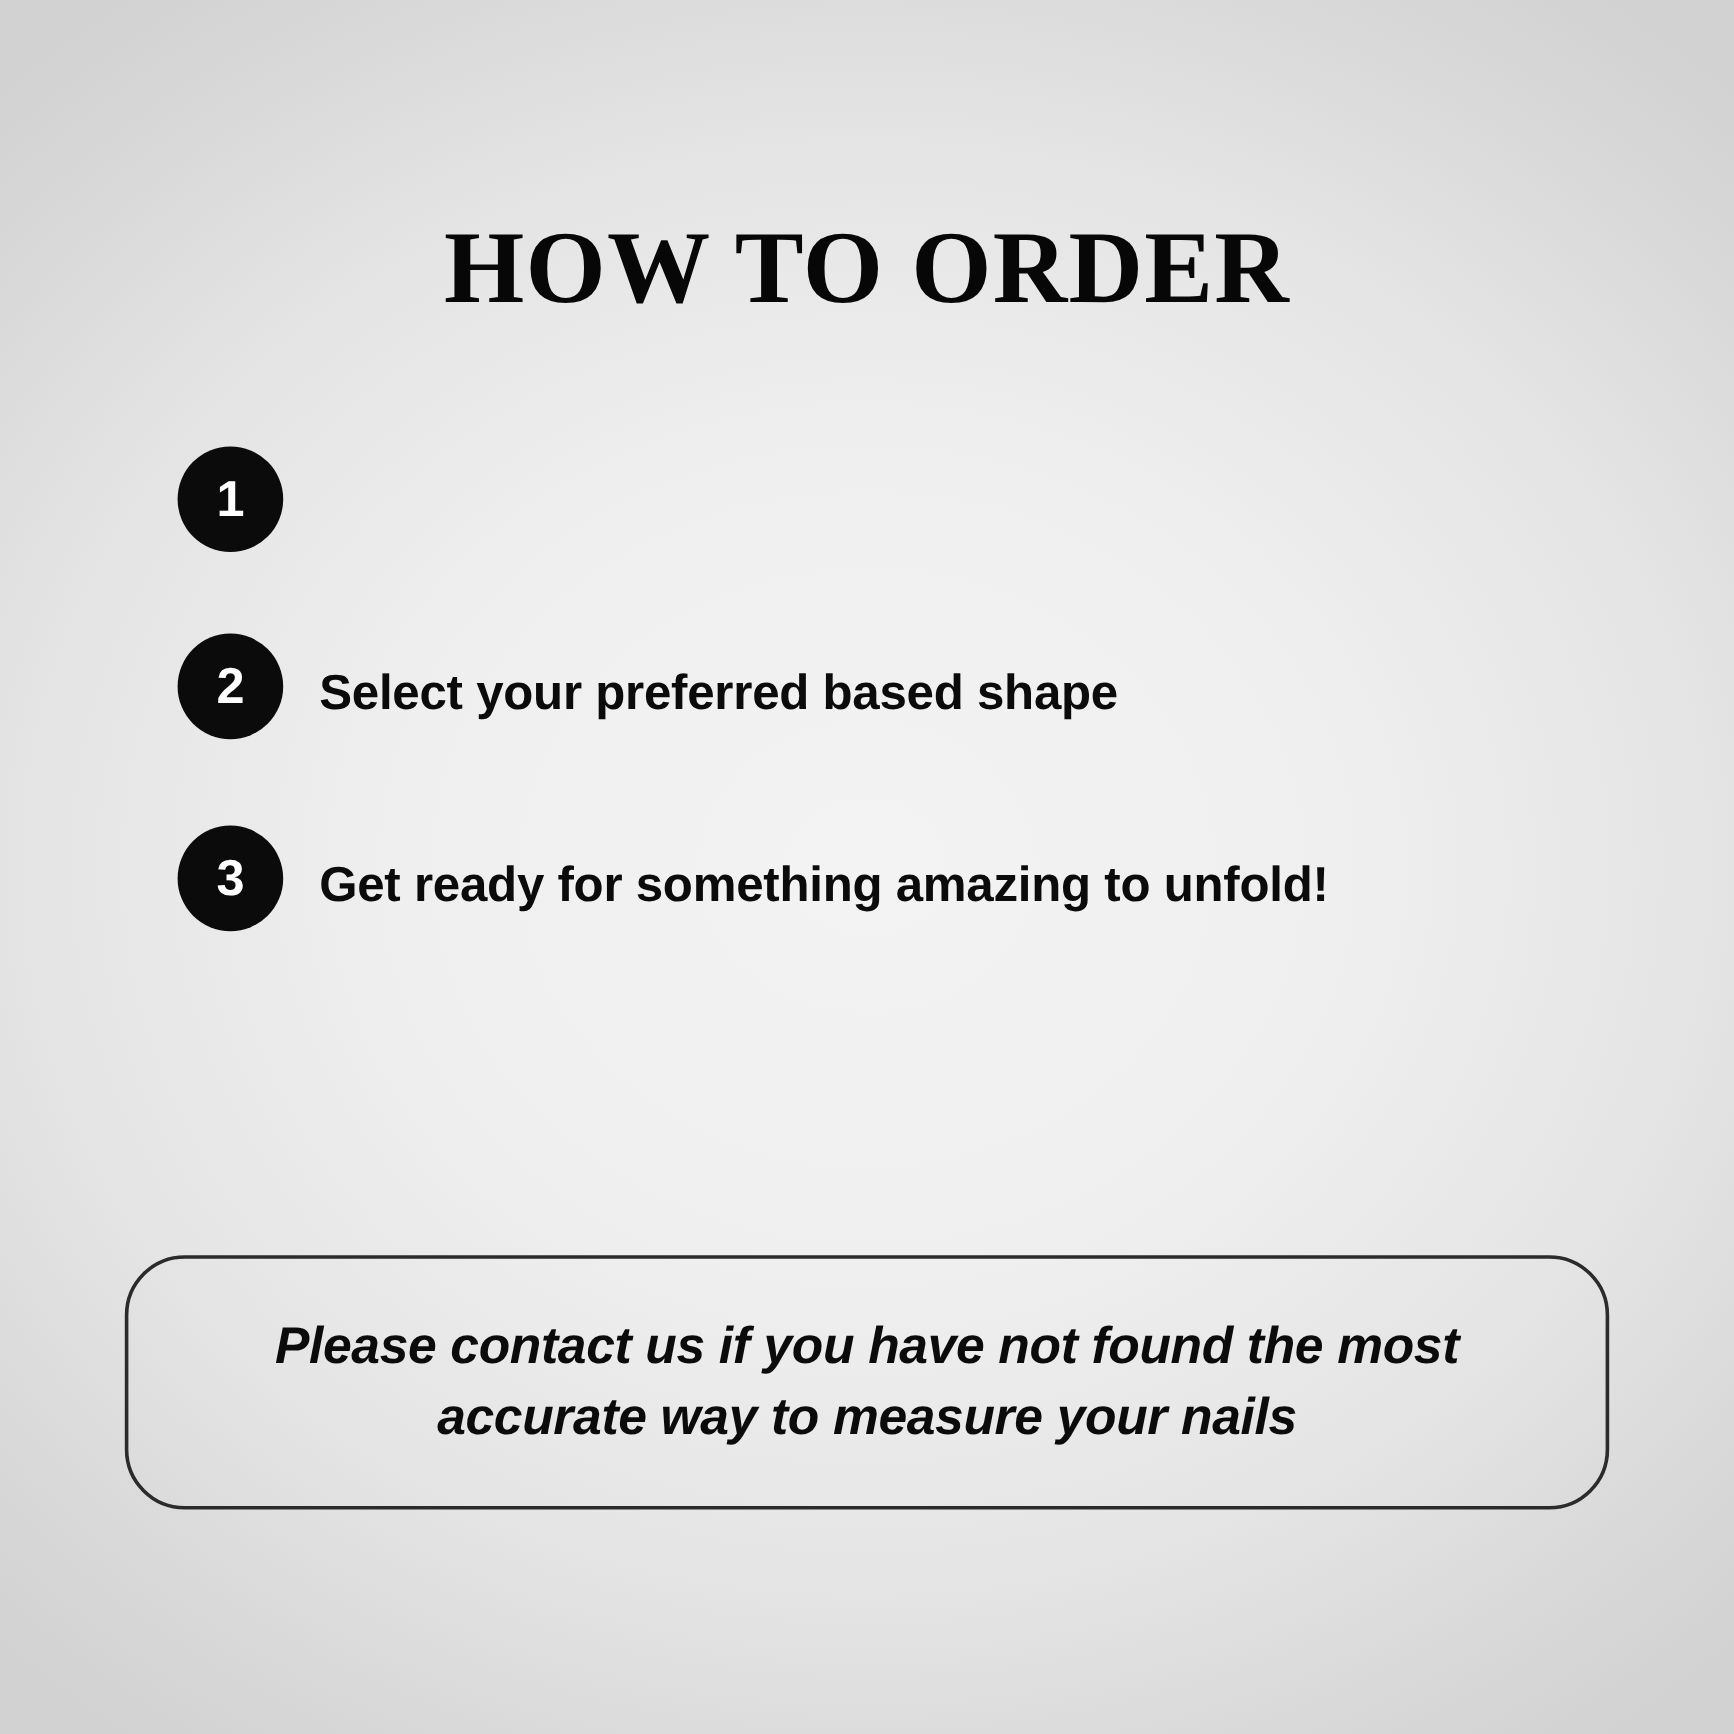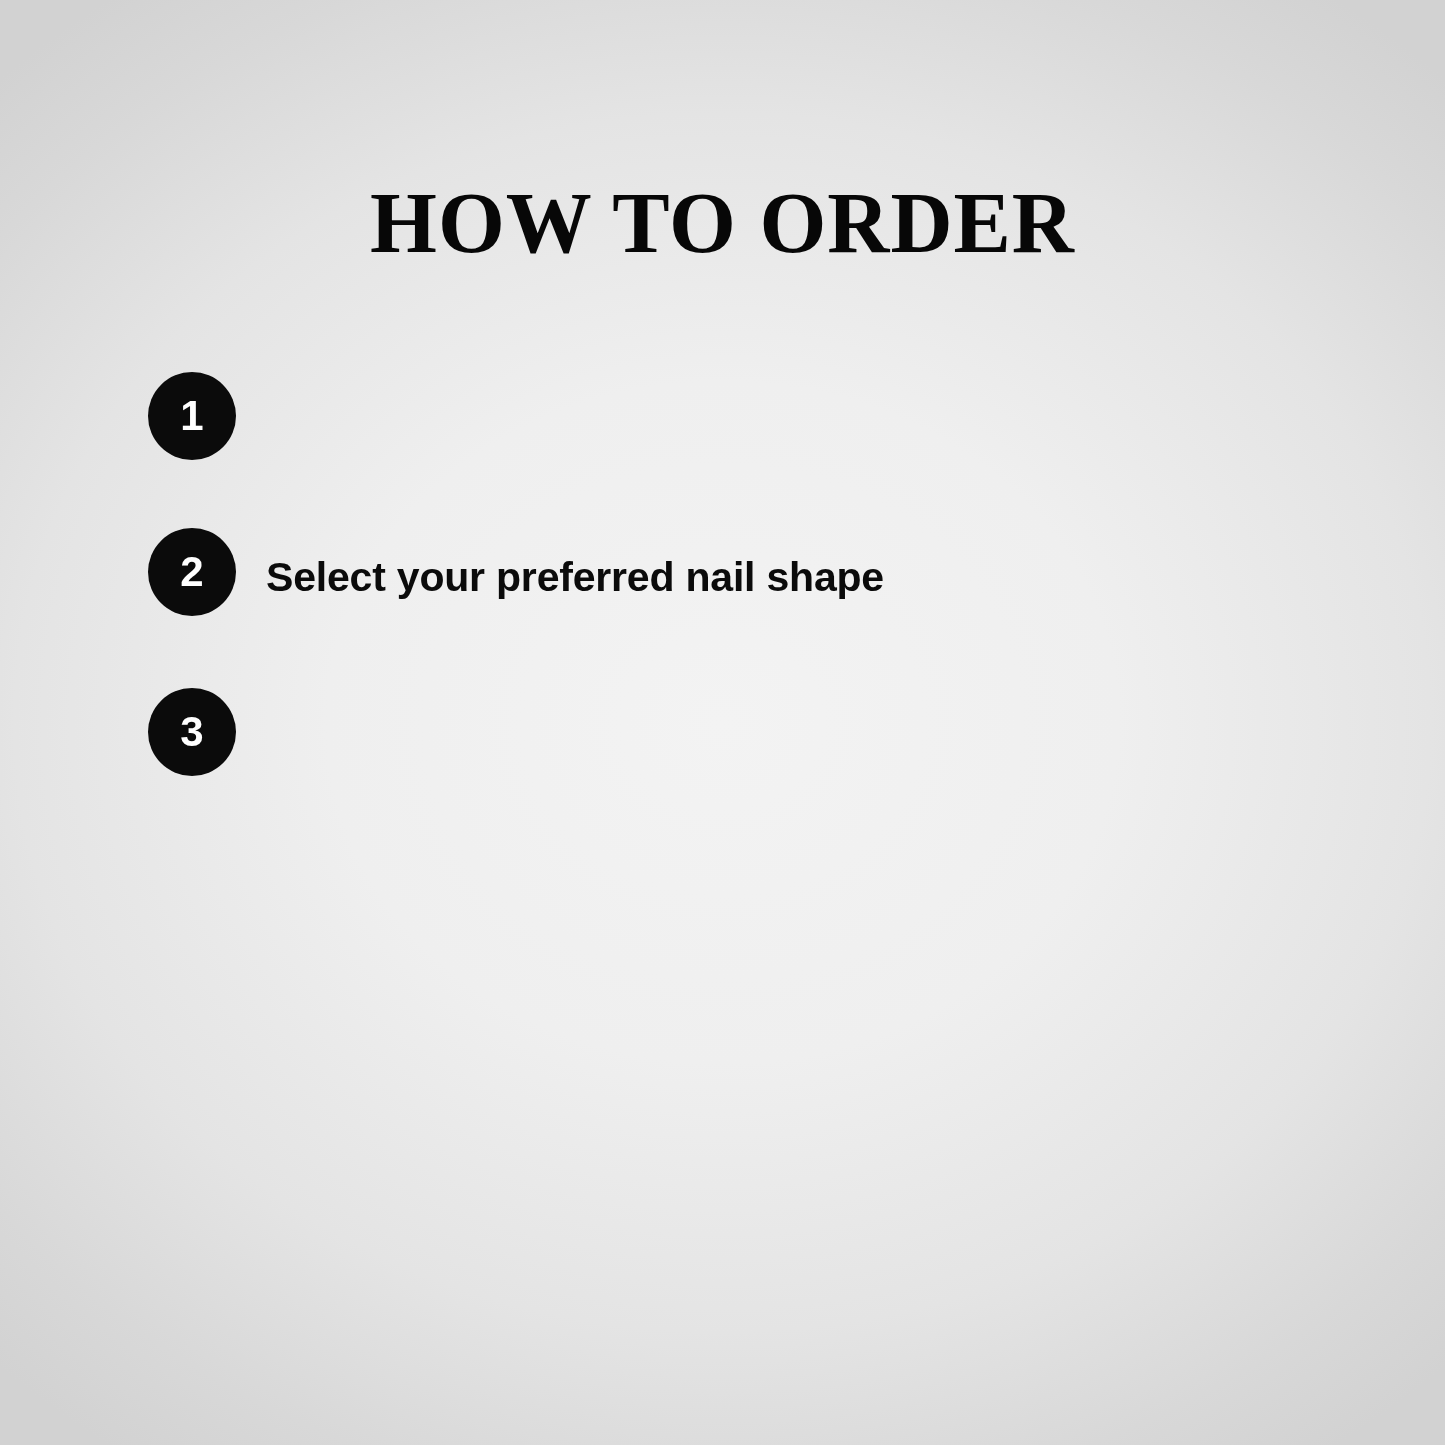--- a/index.html
+++ b/index.html
@@ -135,24 +135,30 @@
 
     <li class="step step-1">
       <span class="badge">1</span>
       <div class="step-body">
       </div>
     </li>
 
     <li class="step step-2">
       <span class="badge">2</span>
       <div class="step-body">
-        <p class="step-title no-justify">Select your preferred nail shape</p>
+        <p class="step-title no-justify">Select your preferred based shape</p>
       </div>
     </li>
 
     <li class="step step-3">
       <span class="badge">3</span>
+      <div class="step-body">
+        <p class="step-title no-justify">Get ready for something amazing to unfold!</p>
+      </div>
     </li>
 
   </ul>
 
+  <div class="note-box">
+    <p class="note-text">Please contact us if you have not found the most accurate way to measure your nails</p>
+  </div>
 
 </div>
 
 </body></html>

